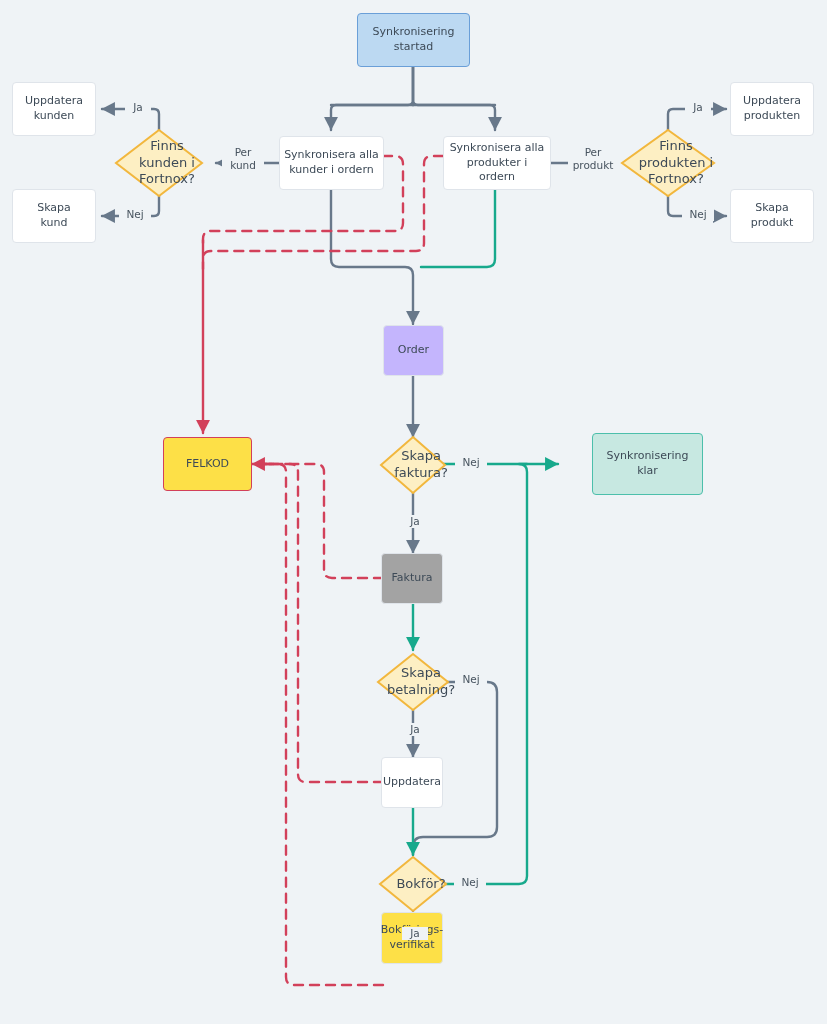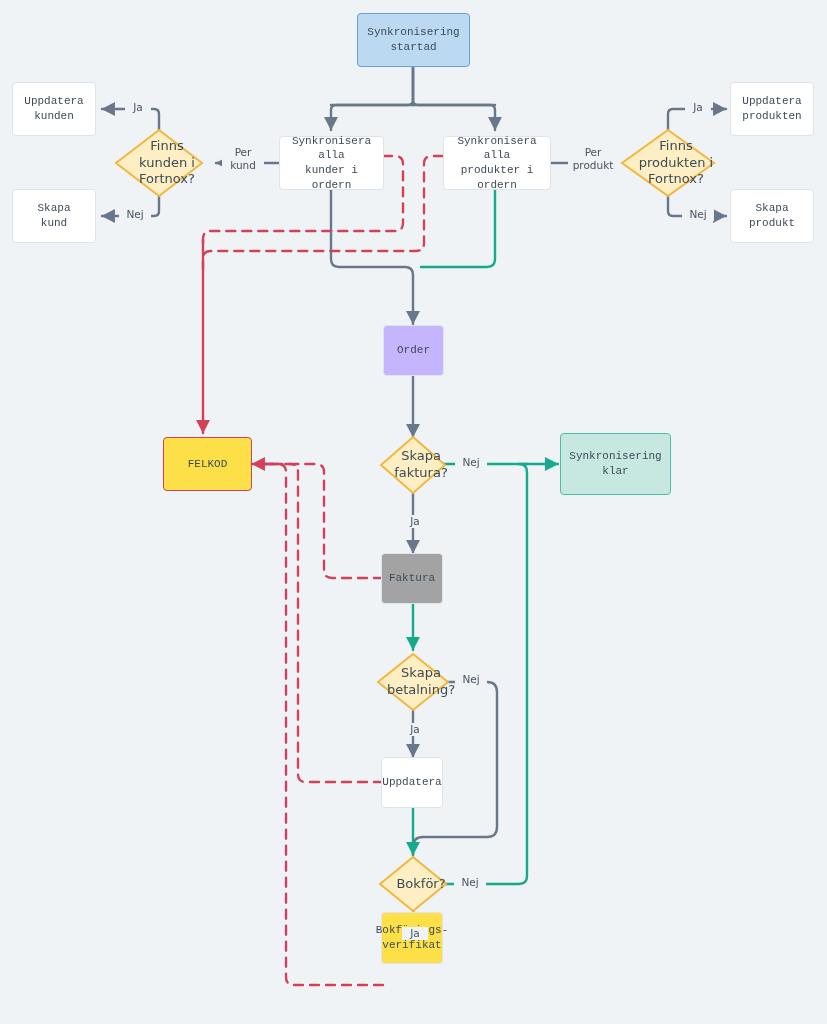--- a/index.html
+++ b/index.html
@@ -37,21 +37,20 @@
     line-height: 1.32;
     color: #3d4a57;
     font-size: 11px;
   }
   .node.rect {
     border-radius: 4px;
   }
   .node-label {
     white-space: pre-line;
     padding: 0 4px;
-    font-family: Liberation Mono, monospace;
   }
   .edge-label {
     position: absolute;
     font-size: 10.5px;
     color: #47535f;
     text-align: center;
     line-height: 1.25;
     white-space: pre-line;
     background: #eff3f6;
     padding: 0 2px;
@@ -228,21 +227,21 @@
   </div>
 
   <div class="diamond-wrap" style="left:379px; top:435px; width:68px; height:60px;">
     <svg width="68" height="60">
       <polygon points="34,2 66,30 34,58 2,30" fill="#fdefc3" stroke="#f2b73d" stroke-width="2"></polygon>
     </svg>
     <div class="diamond-text">Skapa
 faktura?</div>
   </div>
 
-  <div class="node rect" style="left:560px; top:433px; width:111px; height:62px; background:#c7e8e1; border:1.6px solid #4cbfab;">
+  <div class="node rect" style="left:592px; top:433px; width:111px; height:62px; background:#c7e8e1; border:1.6px solid #4cbfab;">
     <span class="node-label">Synkronisering klar</span>
   </div>
 
   <div class="node rect" style="left:381px; top:553px; width:62px; height:51px; background:#a3a3a3; border:1.4px solid #dfe4ea;">
     <span class="node-label">Faktura</span>
   </div>
 
   <div class="diamond-wrap" style="left:376px; top:652px; width:74px; height:60px;">
     <svg width="74" height="60">
       <polygon points="37,2 72,30 37,58 2,30" fill="#fdefc3" stroke="#f2b73d" stroke-width="2"></polygon>

